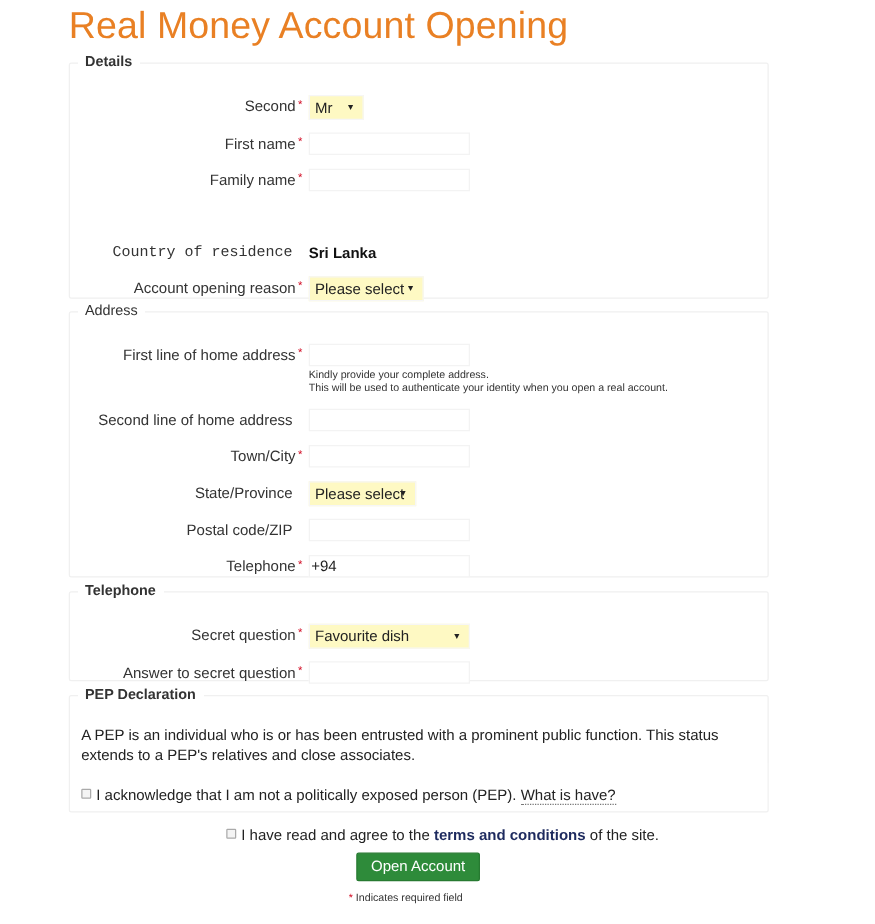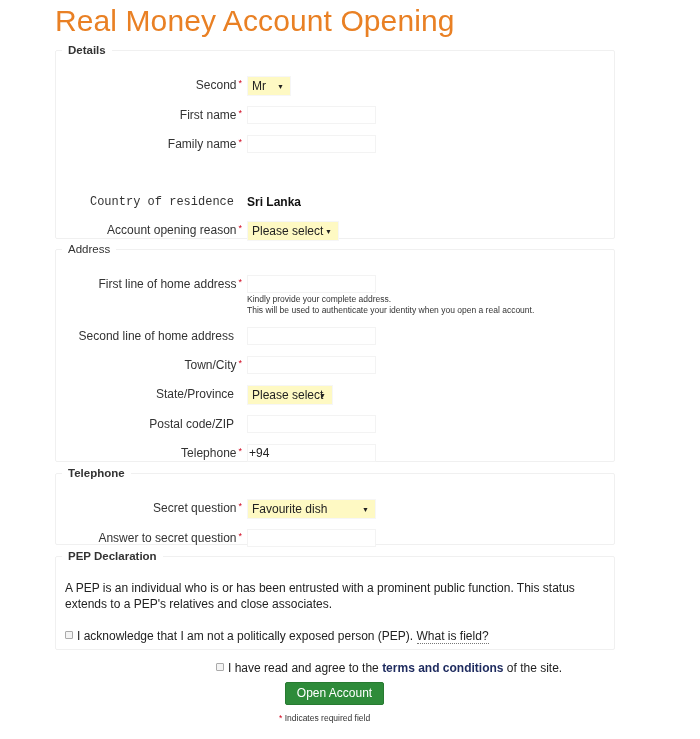--- a/index.html
+++ b/index.html
@@ -135,25 +135,25 @@
     <span class="label" style="right:372px;"><span>Answer to secret question</span><span class="req">*</span></span>
     <input class="field" style="width: 129px;" value="">
   </div>
 </fieldset>
 
 <fieldset class="section" style="top:550px; height:100px;">
   <legend>PEP Declaration</legend>
   <div class="pep-text">A PEP is an individual who is or has been entrusted with a prominent public function. This status extends to a PEP's relatives and close associates.</div>
   <div class="check-row" style="left:9px; top:67px;">
     <span class="cb"></span><span>I acknowledge that I am not a politically exposed person (PEP).</span>
-    <a class="what-link" href="#">What is field?</a>
+    <a class="what-link" href="#">What is have?</a>
   </div>
 </fieldset>
 
-<div class="check-row" style="left:181px; top:661px;margin-left:35px;">
+<div class="check-row" style="left:181px; top:661px;">
   <span class="cb"></span><span>I have read and agree to the</span>
   <a class="terms-link" href="#">terms and conditions</a>
   <span>of the site.</span>
 </div>
 
 <button class="open-btn">Open Account</button>
 
 <div class="req-note">
   <span class="star">*</span> <span>Indicates required field</span>
 </div>

